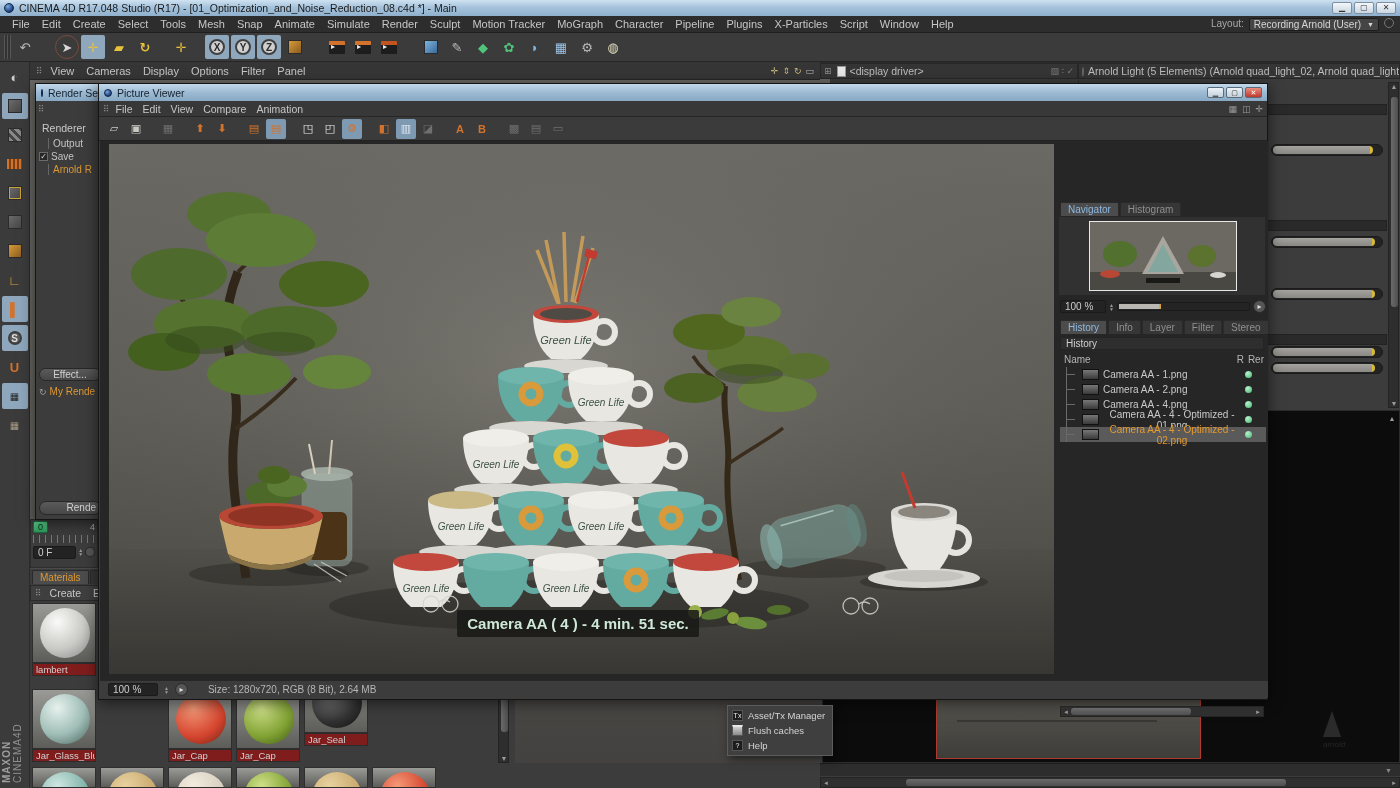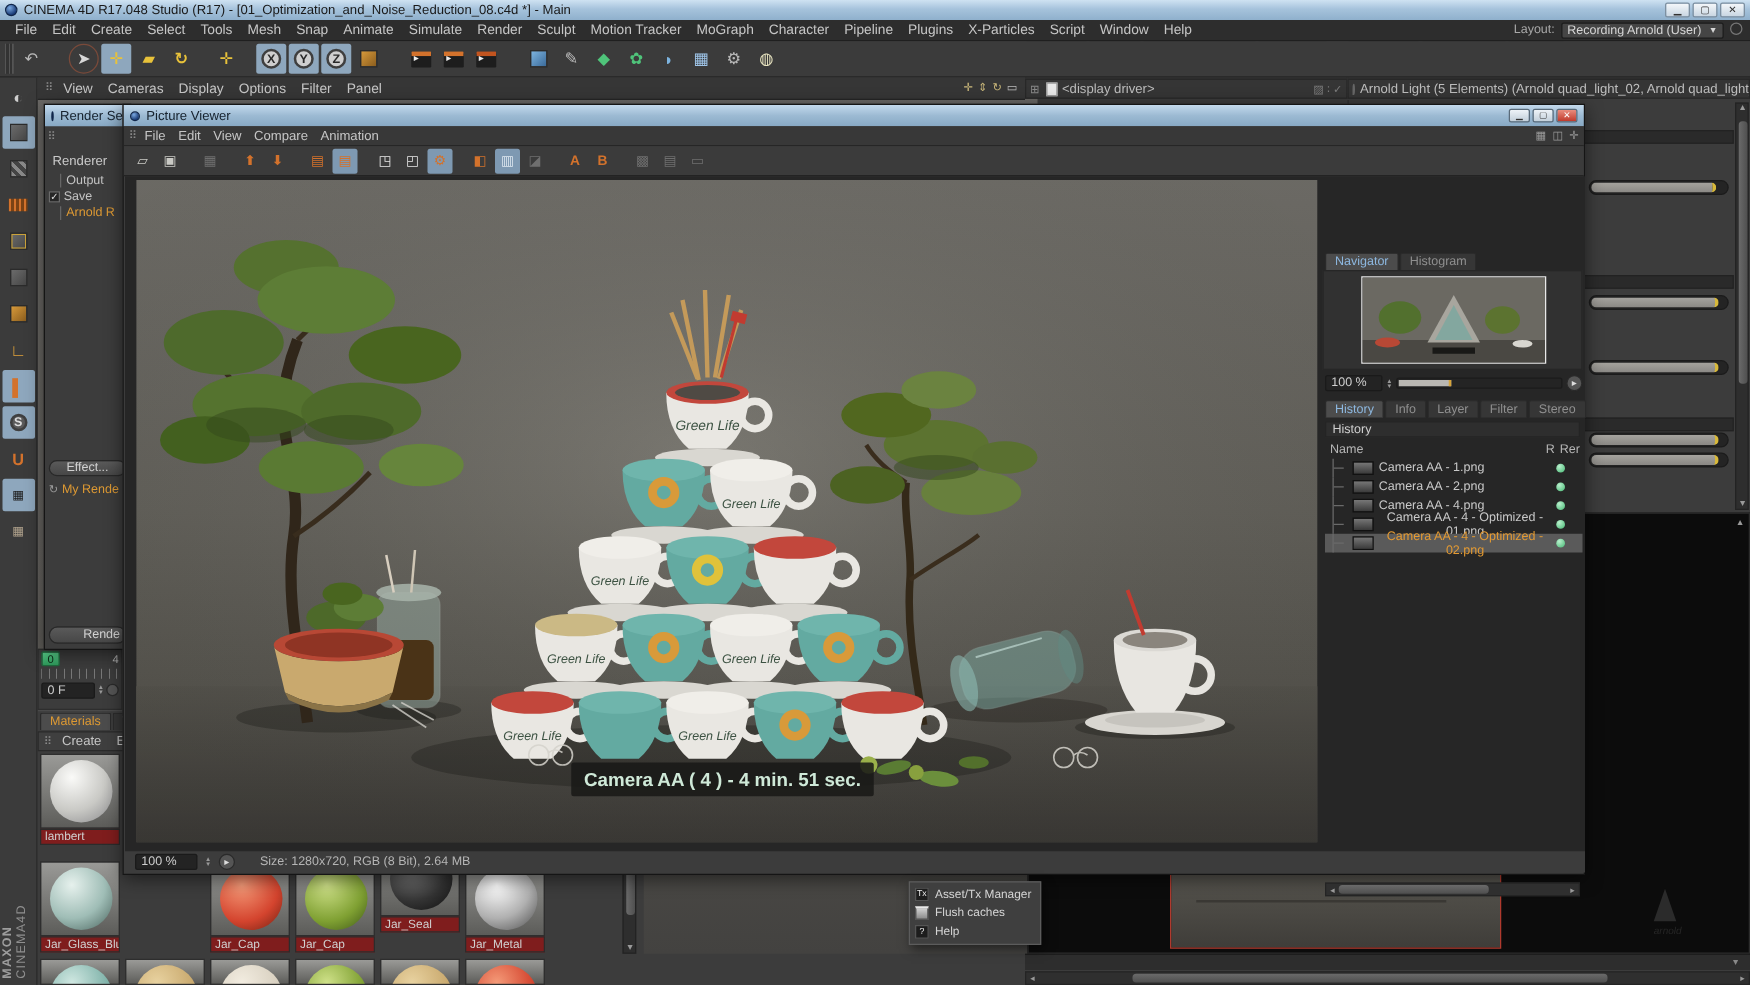--- a/index.html
+++ b/index.html
@@ -463,26 +463,20 @@
       <div class="mthumb">
           <span class="sphere s-capg"></span>
         </div>
       <div class="mlabel">Jar_Cap</div>
     </div>
     <div class="mcell" style="left:274px;top:104px;">
       <div class="mthumb">
           <span class="sphere s-seal"></span>
         </div>
       <div class="mlabel">Jar_Seal</div>
-    </div>
-    <div class="mcell" style="left:342px;top:120px;">
-      <div class="mthumb">
-          <span class="sphere s-met"></span>
-        </div>
-      <div class="mlabel">Jar_Metal</div>
     </div>
     <div class="vscroll" style="left:468px;top:120px;height:74px;">
       <span class="vthumb" style="top:2px;height:40px;"></span>
       <span class="arrow" style="position:absolute;bottom:0;left:0">▼</span>
     </div>
 
     <div class="mcell" style="left:2px;top:198px;">
         <div class="mthumb" style="height:21px;">
           <span class="sphere s-p1"></span>
         </div>

